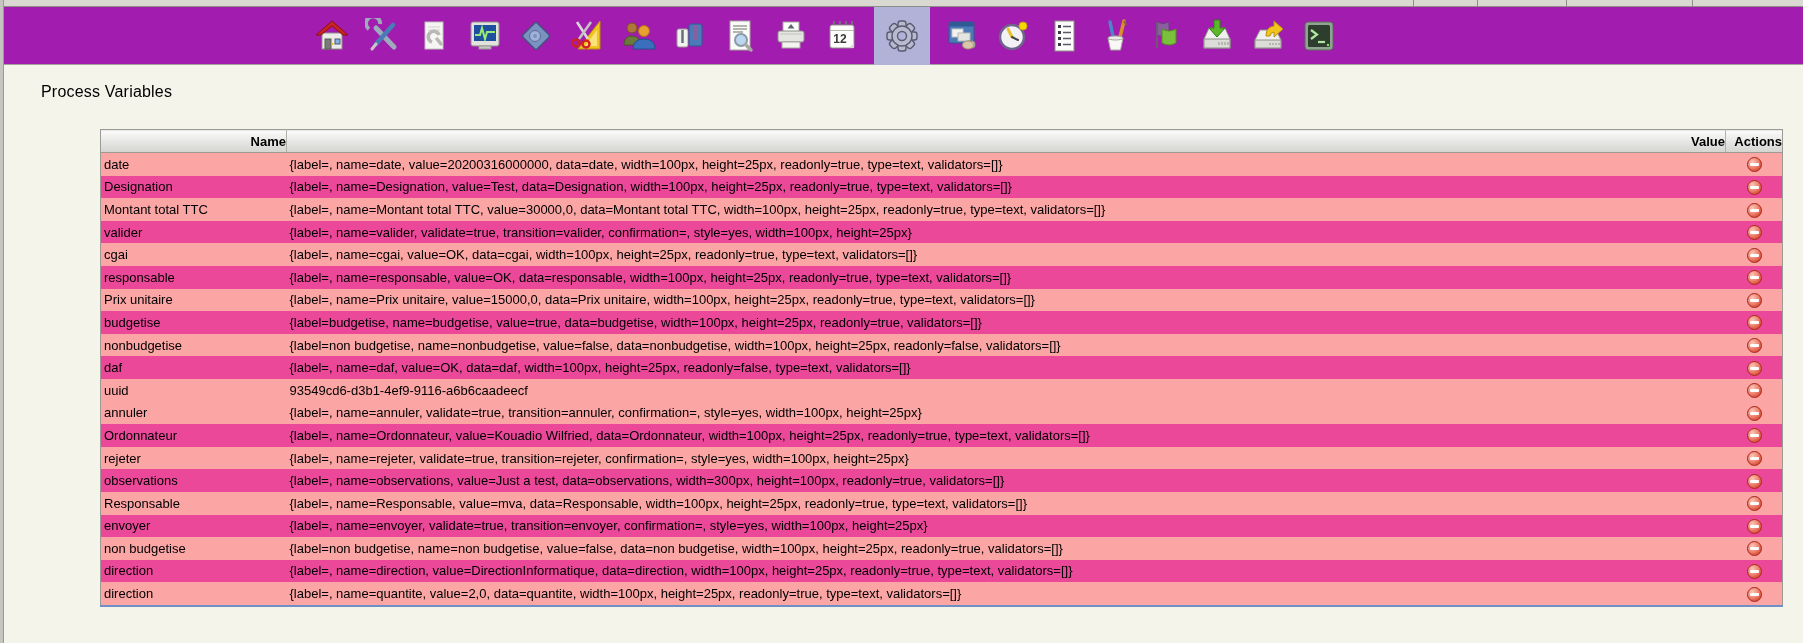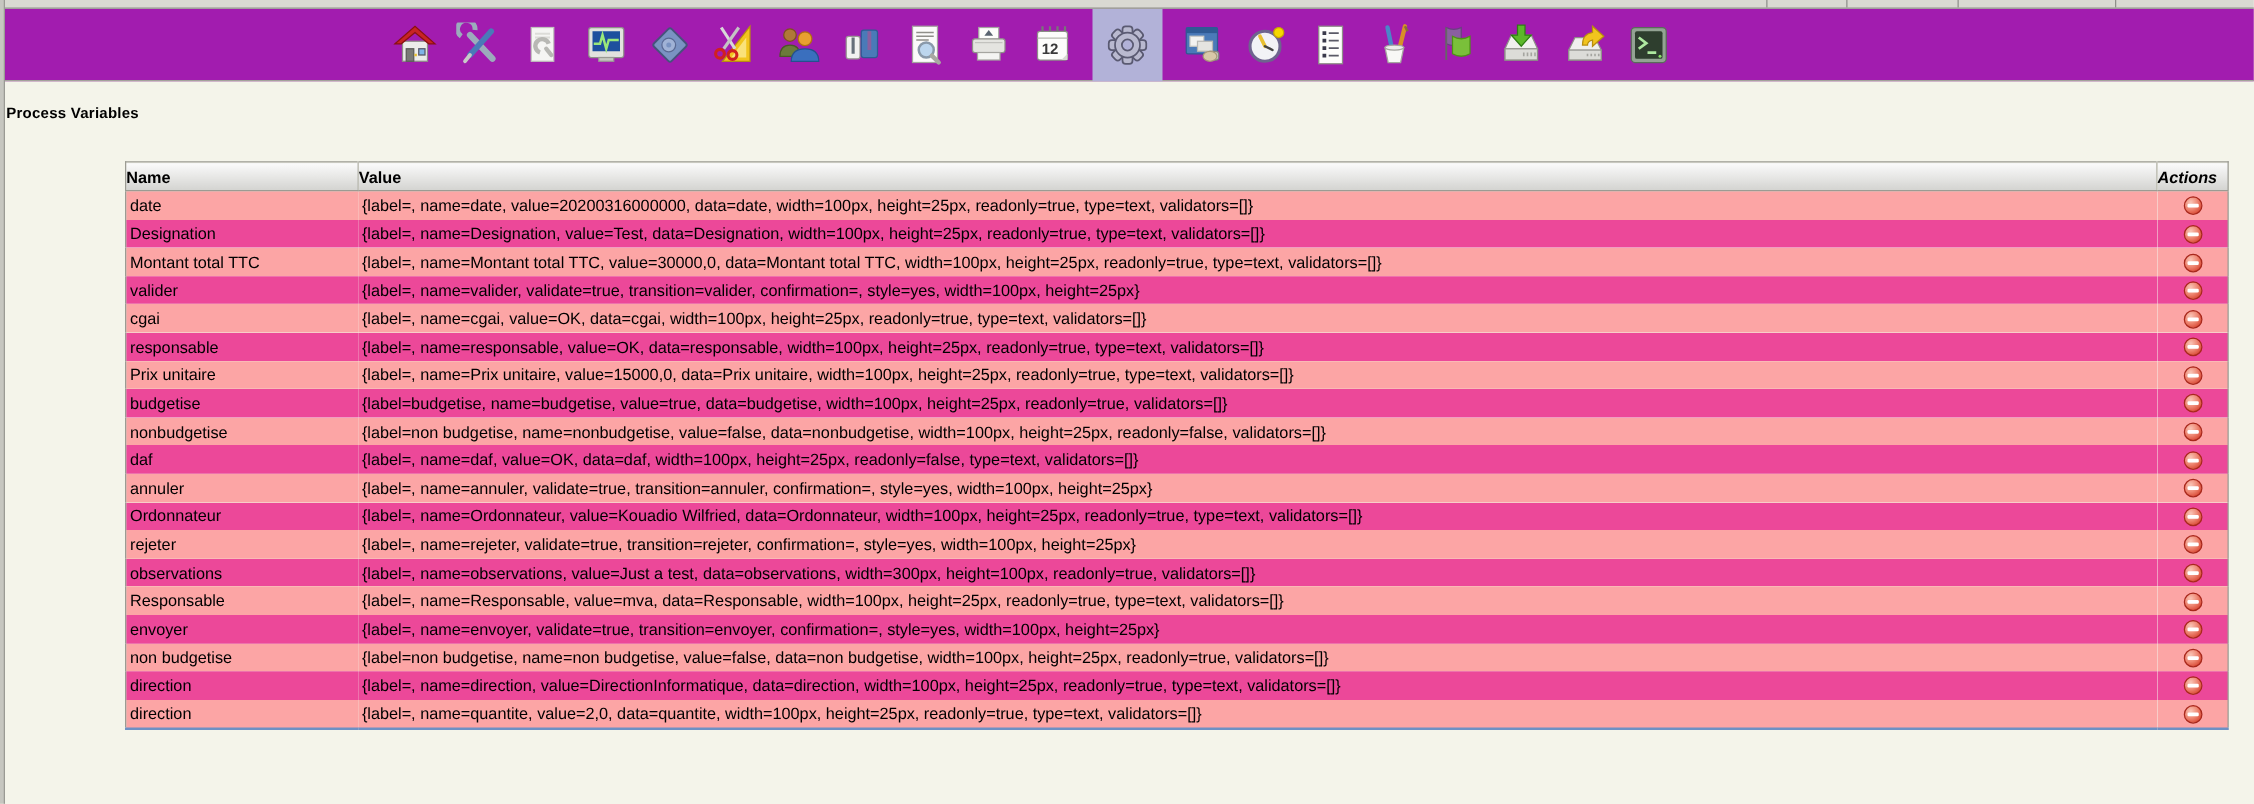--- a/index.html
+++ b/index.html
@@ -14,32 +14,32 @@
   .tab-sep{position:absolute;top:0;width:1px;height:6px;background:#8f8f89;}
   .toolbar{
     position:absolute;top:7px;left:0;width:1803px;height:58px;
     background:#a21caf;border-bottom:1px solid #a3a39b;
     display:flex;align-items:center;gap:13px;
     padding-left:313px;box-sizing:border-box;
   }
   .tool{width:38px;height:58px;display:flex;align-items:center;justify-content:center;flex:0 0 auto;cursor:pointer;}
   .tool.selected{width:56px;background:#b2b2d8;}
   .tool svg{display:block;}
-  .page-title{position:absolute;top:83px;left:5px;font-size:12px;font-weight:bold;letter-spacing:0.2px;}
+  .page-title{position:absolute;top:83px;left:5px;font-size:16px;font-weight:normal;letter-spacing:0.2px;padding-left:36px;}
   .table-wrap{position:absolute;top:129px;left:100px;}
   table.pv{border-collapse:collapse;width:1683px;table-layout:fixed;border:1px solid #9b9b93;border-bottom:2px solid #6e90c4;}
   table.pv th{
     background:linear-gradient(#fbfbfb,#d3d3d0);
-    font-size:13px;font-weight:bold;height:22px;text-align:left;
+    font-size:13px;font-weight:bold;height:22px;text-align:right;
     border-bottom:1px solid #9b9b93;border-right:1px solid #b2b2aa;
     padding:0;overflow:hidden;white-space:nowrap;
   }
   table.pv th:last-child{border-right:none;}
   th.col-name{width:185px;}
-  th.col-actions{width:56px;font-style:italic;}
+  th.col-actions{width:56px;}
   table.pv td{
     height:22.6px;font-size:13px;padding:0 2px 0 3px;
     white-space:nowrap;overflow:hidden;vertical-align:middle;
   }
   tr.odd{background:#fca5a5;}
   tr.even{background:#ec4899;}
   td.cell-actions{text-align:center;padding:0;}
   .delete-btn{
     display:inline-block;width:15px;height:15px;border-radius:50%;
     background:radial-gradient(circle at 35% 30%, #f9c6b8, #ee8672 45%, #d94a36 80%, #bf3326);
@@ -334,20 +334,25 @@
           <td class="cell-name">nonbudgetise</td>
           <td class="cell-value">{label=non budgetise, name=nonbudgetise, value=false, data=nonbudgetise, width=100px, height=25px, readonly=false, validators=[]}</td>
           <td class="cell-actions"><span class="delete-btn"><span class="minus"></span></span></td>
         </tr>
         <tr class="even">
           <td class="cell-name">daf</td>
           <td class="cell-value">{label=, name=daf, value=OK, data=daf, width=100px, height=25px, readonly=false, type=text, validators=[]}</td>
           <td class="cell-actions"><span class="delete-btn"><span class="minus"></span></span></td>
         </tr>
         <tr class="odd">
+          <td class="cell-name">uuid</td>
+          <td class="cell-value">93549cd6-d3b1-4ef9-9116-a6b6caadeecf</td>
+          <td class="cell-actions"><span class="delete-btn"><span class="minus"></span></span></td>
+        </tr>
+        <tr class="odd">
           <td class="cell-name">annuler</td>
           <td class="cell-value">{label=, name=annuler, validate=true, transition=annuler, confirmation=, style=yes, width=100px, height=25px}</td>
           <td class="cell-actions"><span class="delete-btn"><span class="minus"></span></span></td>
         </tr>
         <tr class="even">
           <td class="cell-name">Ordonnateur</td>
           <td class="cell-value">{label=, name=Ordonnateur, value=Kouadio Wilfried, data=Ordonnateur, width=100px, height=25px, readonly=true, type=text, validators=[]}</td>
           <td class="cell-actions"><span class="delete-btn"><span class="minus"></span></span></td>
         </tr>
         <tr class="odd">

